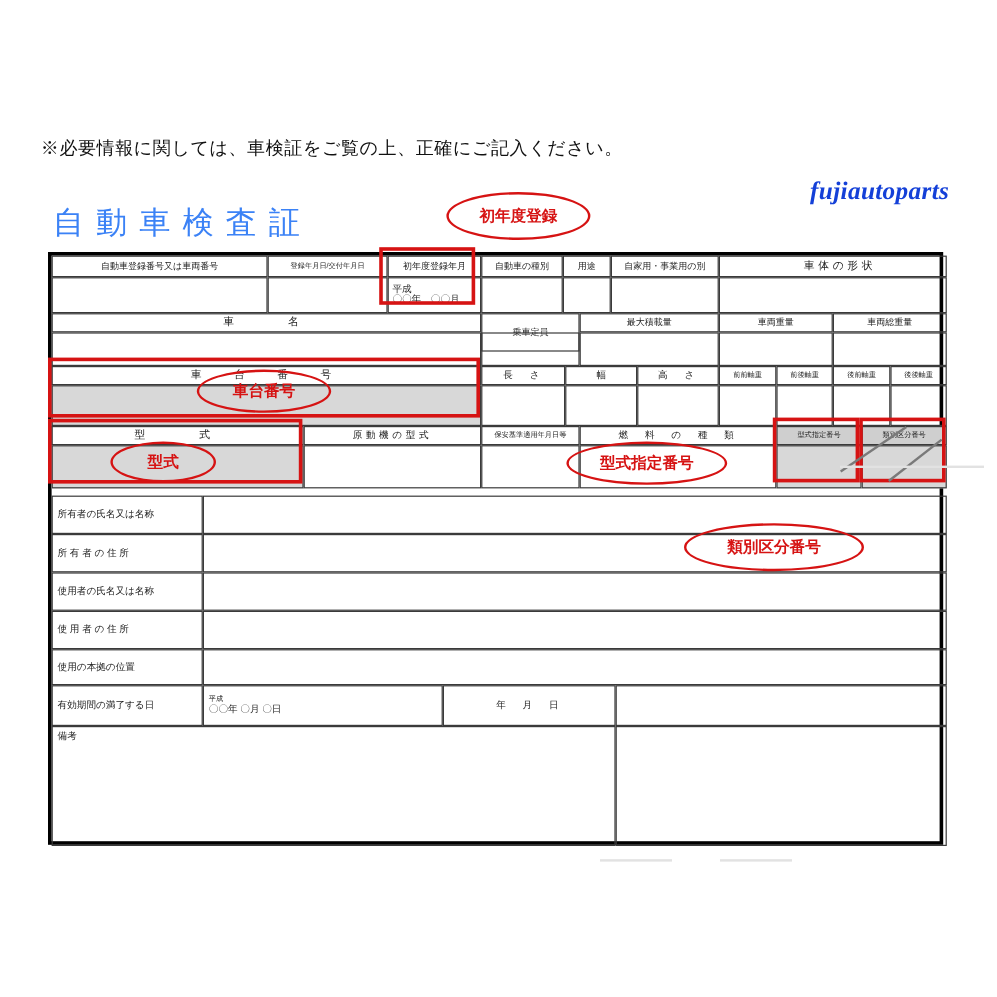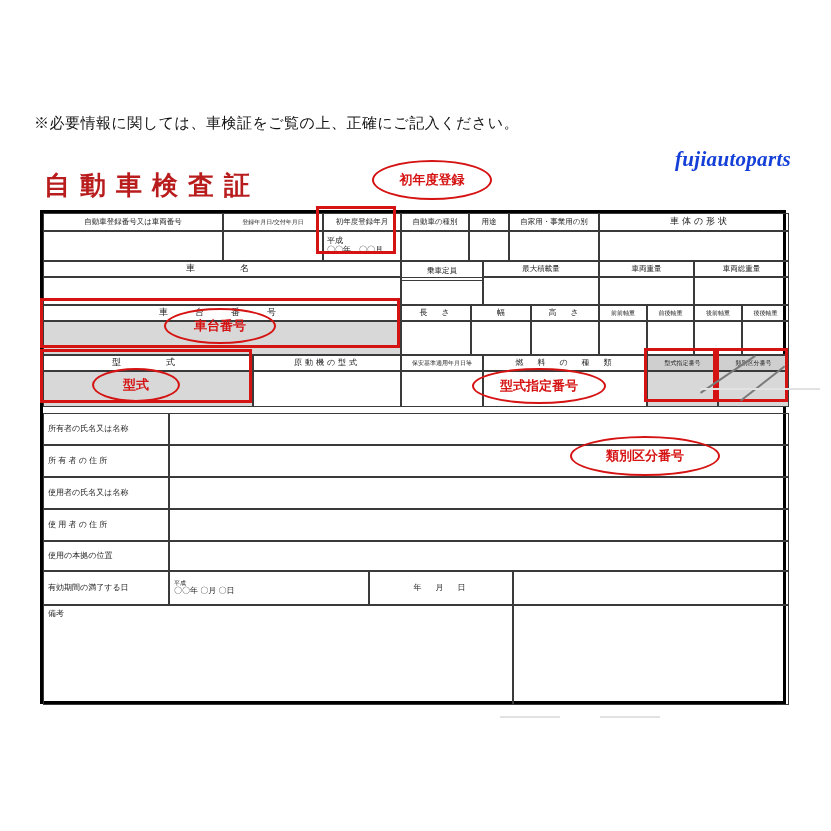--- a/index.html
+++ b/index.html
@@ -42,23 +42,23 @@
     letter-spacing: 0.3px;
   }
 
   
   .doc-title {
     position: absolute;
     left: 44px;
     top: 168px;
     font-family: "Liberation Serif", serif;
     font-size: 26px;
-    font-weight: bold;
+    font-weight: normal;
     letter-spacing: 10px;
-    color: #b91c1c;
+    color: #3b82f6;
   }
 
   
   .sheet {
     position: absolute;
     left: 40px;
     top: 210px;
     width: 746px;
     height: 494px;
     border: 3px solid #000000;
@@ -165,21 +165,21 @@
   <div class="cell vstack" style="left:280px;top:18px;width:78px;height:30px;">
     <span class="f8">平成</span>
     <span class="f8">〇〇年　〇〇月</span>
   </div>
   <div class="cell" style="left:358px;top:18px;width:68px;height:30px;"></div>
   <div class="cell" style="left:426px;top:18px;width:40px;height:30px;"></div>
   <div class="cell" style="left:466px;top:18px;width:90px;height:30px;"></div>
   <div class="cell" style="left:556px;top:18px;width:190px;height:30px;"></div>
 
   <div class="cell f9 sp3" style="left:0px;top:48px;width:358px;height:16px;">車　　名</div>
-  <div class="cell" style="left:358px;top:48px;width:82px;height:20px;">乗車定員</div>
+  <div class="cell" style="left:358px;top:48px;width:82px;height:32px;">乗車定員</div>
   <div class="cell" style="left:440px;top:48px;width:116px;height:16px;">最大積載量</div>
   <div class="cell" style="left:556px;top:48px;width:95px;height:16px;">車両重量</div>
   <div class="cell" style="left:651px;top:48px;width:95px;height:16px;">車両総重量</div>
 
   <div class="cell" style="left:0px;top:64px;width:358px;height:28px;"></div>
   <div class="cell" style="left:358px;top:64px;width:82px;height:28px;"></div>
   <div class="cell" style="left:440px;top:64px;width:116px;height:28px;"></div>
   <div class="cell" style="left:556px;top:64px;width:95px;height:28px;"></div>
   <div class="cell" style="left:651px;top:64px;width:95px;height:28px;"></div>
 

